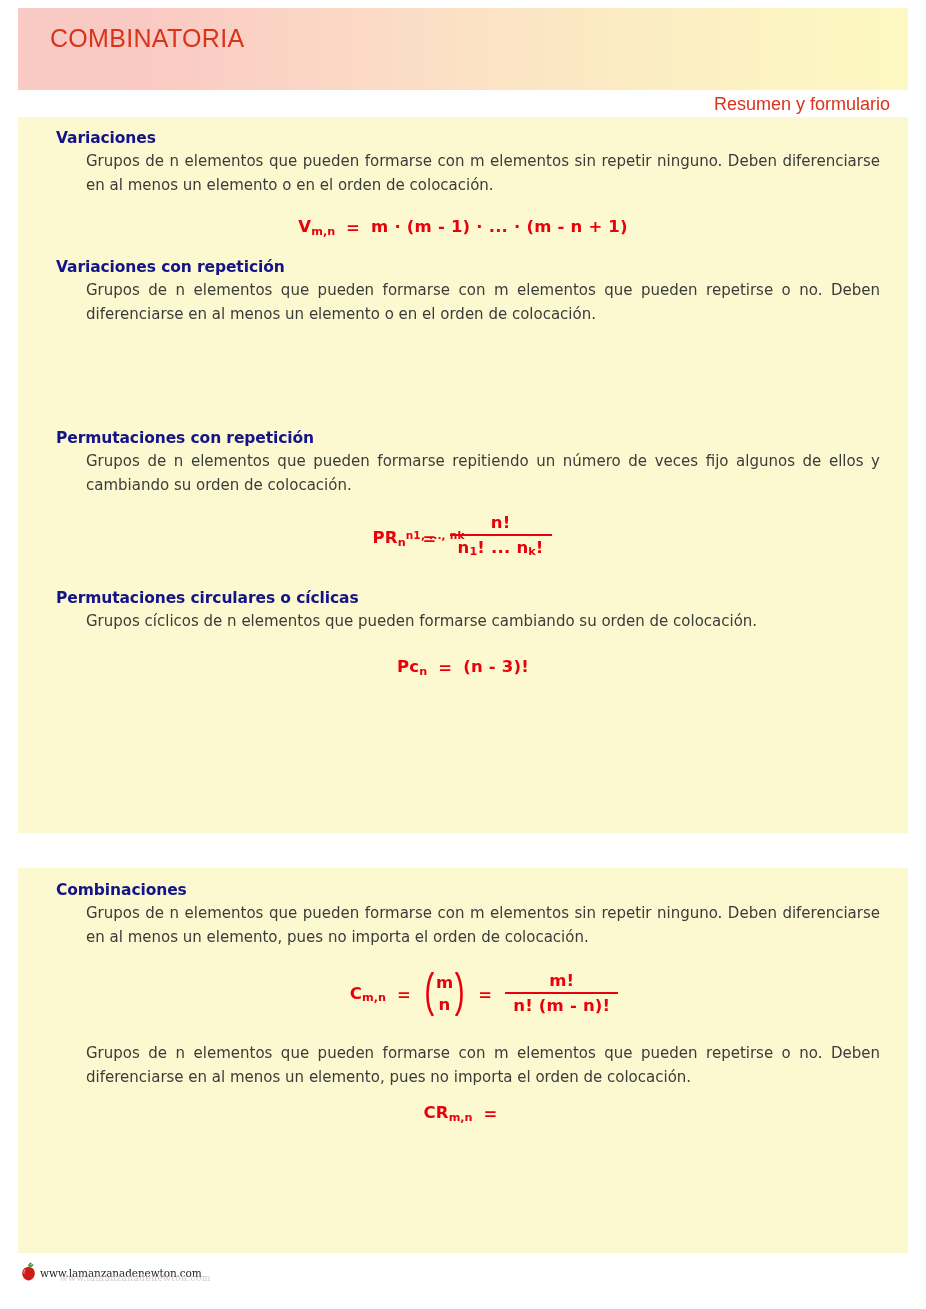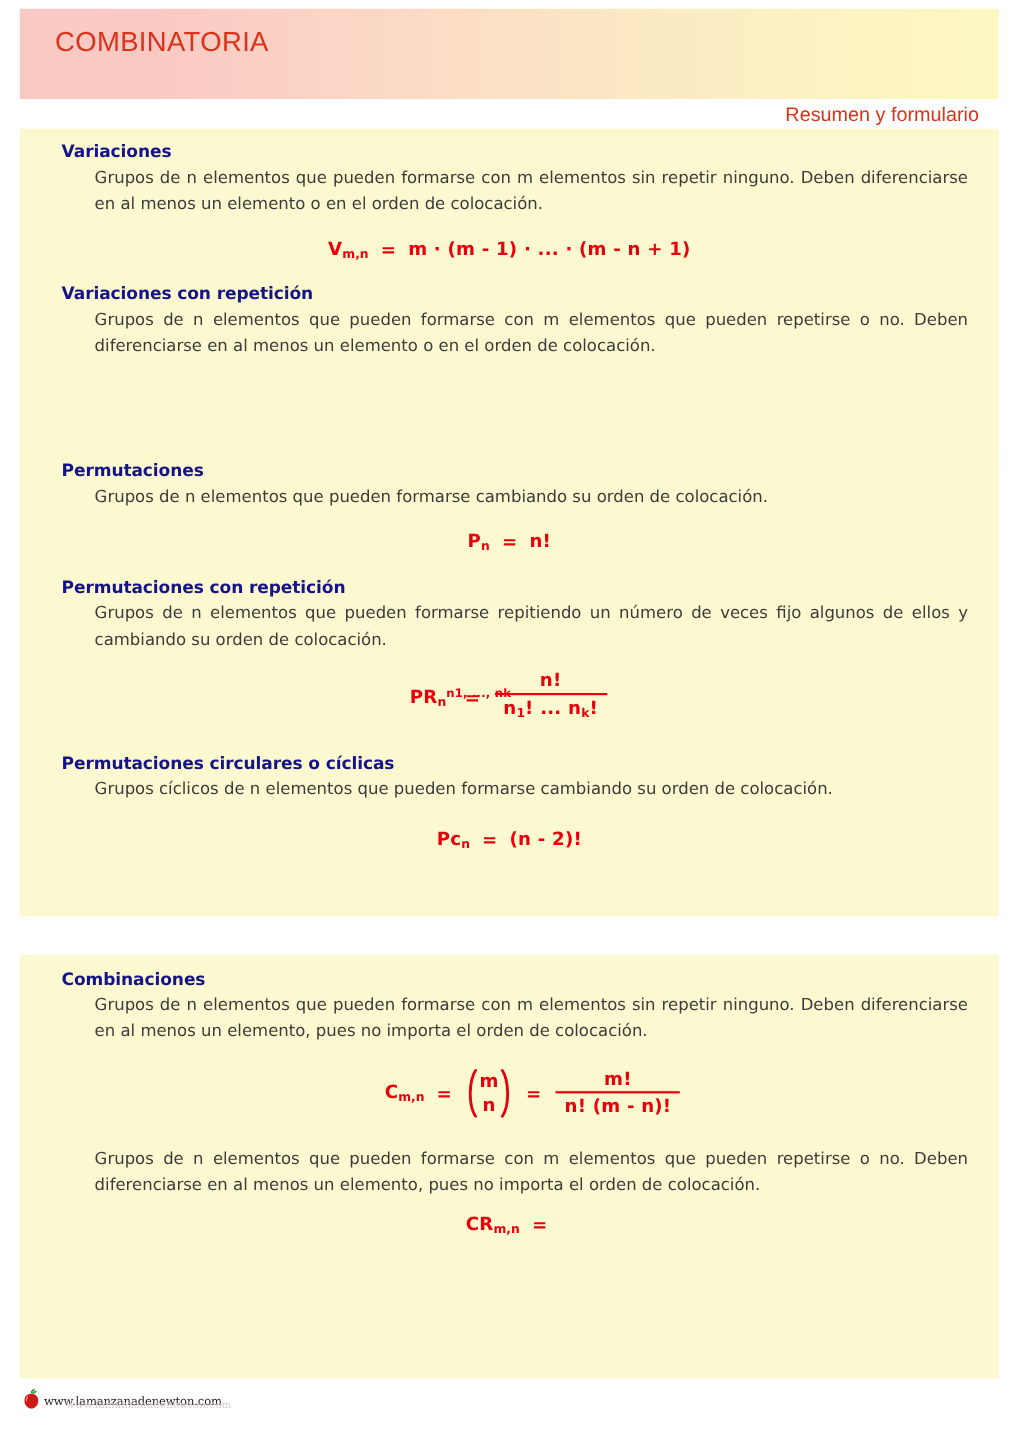--- a/index.html
+++ b/index.html
@@ -210,29 +210,20 @@
 
   <div class="block" style="padding-top:20px;">
     <div class="heading">Variaciones con repetición</div>
     <div class="para">Grupos de n elementos que pueden formarse con m elementos que pueden repetirse o no. Deben diferenciarse en al menos un elemento o en el orden de colocación.</div>
   </div>
 
 </div>
 
 <div class="panel" id="panel-1">
 
-  <div class="block" style="padding-top:12px;">
-    <div class="heading">Permutaciones</div>
-    <div class="para">Grupos de n elementos que pueden formarse cambiando su orden de colocación.</div>
-    <div class="formula" style="margin-top:19px;">
-      <span>P</span><sub>n</sub>
-      <span class="eqmid">=</span>
-      <span>n!</span>
-    </div>
-  </div>
 
   <div class="block" style="padding-top:22px;">
     <div class="heading">Permutaciones con repetición</div>
     <div class="para">Grupos de n elementos que pueden formarse repitiendo un número de veces fijo algunos de ellos y cambiando su orden de colocación.</div>
     <div class="formula" style="margin-top:16px;">
       <span class="pr-cluster">
         <span class="pr-base"><span>PR</span><sub>n</sub></span>
         <span class="pr-sup">n1, ..., nk</span>
       </span>
       <span class="eqmid">=</span>
@@ -242,21 +233,21 @@
       </span>
     </div>
   </div>
 
   <div class="block" style="padding-top:26px;">
     <div class="heading">Permutaciones circulares o cíclicas</div>
     <div class="para">Grupos cíclicos de n elementos que pueden formarse cambiando su orden de colocación.</div>
     <div class="formula" style="margin-top:24px;">
       <span>Pc</span><sub>n</sub>
       <span class="eqmid">=</span>
-      <span>(n - 2)!</span>
+      <span>(n - 3)!</span>
     </div>
   </div>
 
 </div>
 
 <div class="panel" id="panel-2">
 
   <div class="block" style="padding-top:13px;">
     <div class="heading">Combinaciones</div>
     <div class="para">Grupos de n elementos que pueden formarse con m elementos sin repetir ninguno. Deben diferenciarse en al menos un elemento, pues no importa el orden de colocación.</div>

